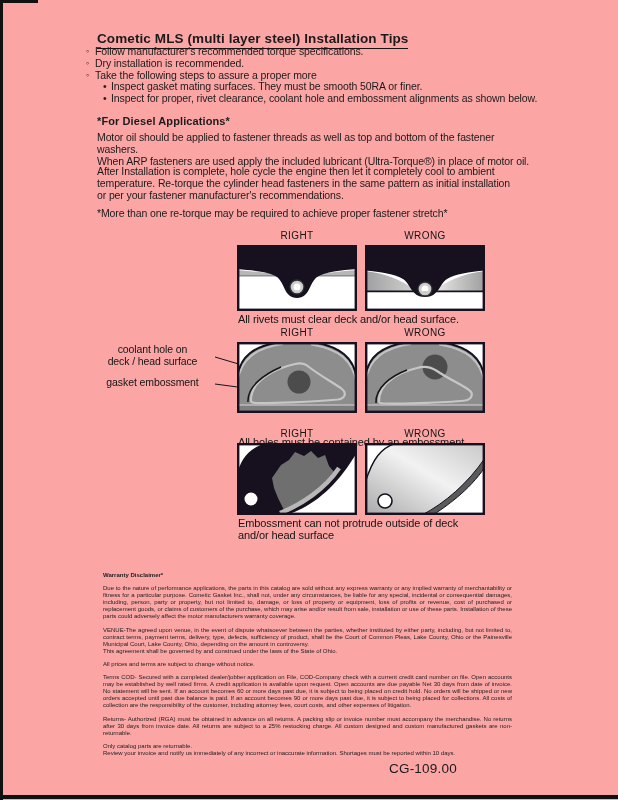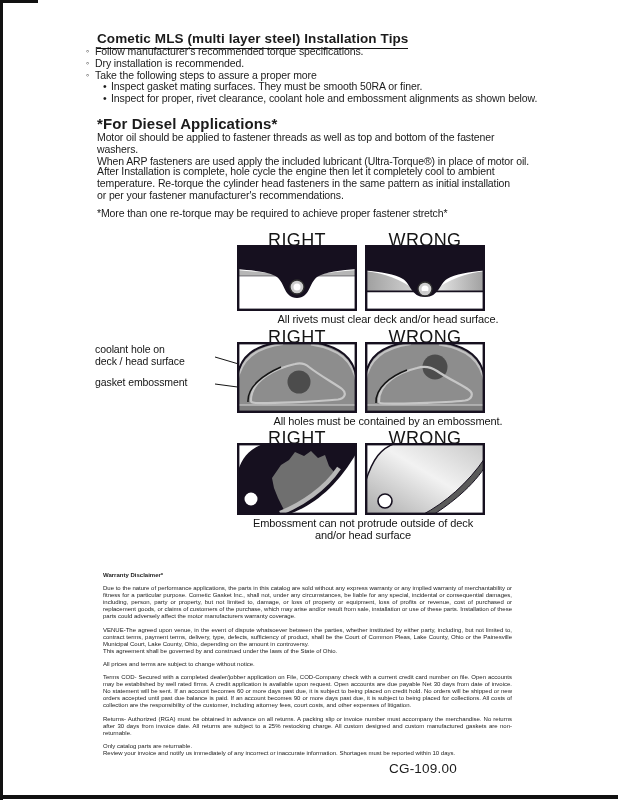--- a/index.html
+++ b/index.html
@@ -1,54 +1,54 @@
 <!DOCTYPE html>
 <html><head>
 <meta charset="utf-8">
 <style>
   html,body{margin:0;padding:0;background:#e8e8e8;}
   .page{
-    position:relative;width:618px;height:800px;background:#ffffff;
+    position:relative;width:618px;height:800px;background:#fca5a5;
     font-family:"Liberation Sans",sans-serif;color:#1b1b1b;overflow:hidden;
     margin:0 auto;
   }
   .abs{position:absolute;}
   
   .scan-left{left:0;top:0;width:2.5px;height:800px;background:#111;}
   .scan-bottom{left:0;top:795px;width:618px;height:4px;background:#111;}
   .scan-top{left:0;top:0;width:38px;height:2.5px;background:#111;}
   
   .title{
     left:97px;top:31px;font-size:13.5px;font-weight:bold;letter-spacing:.1px;
     border-bottom:1.6px solid #141414;padding-bottom:2px;display:inline-block;
   }
   
   .bullets{left:86px;top:46px;width:470px;font-size:10.5px;line-height:11.8px;letter-spacing:-.1px;}
   .b-row{display:flex;align-items:flex-start;}
   .b-marker{width:9px;flex:0 0 9px;font-size:9px;line-height:11.8px;}
   .b-row.lvl2{margin-left:17px;}
   .b-row.lvl2 .b-marker{width:8px;flex:0 0 8px;font-size:10.5px;}
   
-  .diesel-h{left:97px;top:115px;font-size:15px;font-weight:bold;letter-spacing:.1px;}
+  .diesel-h{left:97px;top:115px;font-size:11px;font-weight:bold;letter-spacing:.1px;}
   .para{left:97px;width:440px;font-size:10.5px;line-height:12px;letter-spacing:-.12px;}
   .p1{top:131px;} .p2{top:165px;} .p3{top:207px;}
   
-  .dg-label{width:120px;text-align:center;font-size:18px;letter-spacing:.4px;color:#141414;}
-  .dg-caption{font-size:11px;letter-spacing:-.1px;color:#141414;line-height:12.2px;text-align:center;}
+  .dg-label{width:120px;text-align:center;font-size:10px;letter-spacing:.4px;color:#141414;}
+  .dg-caption{font-size:11px;letter-spacing:-.1px;color:#141414;line-height:12.2px;}
   .row1-l{left:237px;top:230px;} .row1-r{left:365px;top:230px;}
   .row2-l{left:237px;top:327px;} .row2-r{left:365px;top:327px;}
   .row3-l{left:237px;top:428px;} .row3-r{left:365px;top:428px;}
   svg{display:block;}
   .box1a{left:237px;top:245px;} .box1b{left:365px;top:245px;}
   .box2a{left:237px;top:342px;} .box2b{left:365px;top:342px;}
   .box3a{left:237px;top:443px;} .box3b{left:365px;top:443px;}
   .cap1{left:238px;top:313px;width:300px;}
-  .cap2{left:238px;top:415px;width:300px;}
+  .cap2{left:238px;top:436px;width:300px;}
   .cap3{left:238px;top:517px;width:250px;}
-  .side-label{width:115px;text-align:left;font-size:10.5px;line-height:11.8px;letter-spacing:-.1px;color:#141414;}
+  .side-label{width:115px;text-align:center;font-size:10.5px;line-height:11.8px;letter-spacing:-.1px;color:#141414;}
   .lbl-coolant{left:95px;top:344px;}
   .lbl-emboss{left:95px;top:377px;}
   .pointer-svg{left:212px;top:352px;}
   
   .legal{left:103px;top:572px;width:409px;font-size:6px;line-height:7.1px;color:#222;letter-spacing:0;}
   .legal p{margin:0 0 6px 0;text-align:justify;}
   .legal .nojust{text-align:left;}
   .legal .bold{font-weight:bold;}
   
   .pagenum{left:389px;top:761px;font-size:13.5px;letter-spacing:.2px;color:#1b1b1b;}

